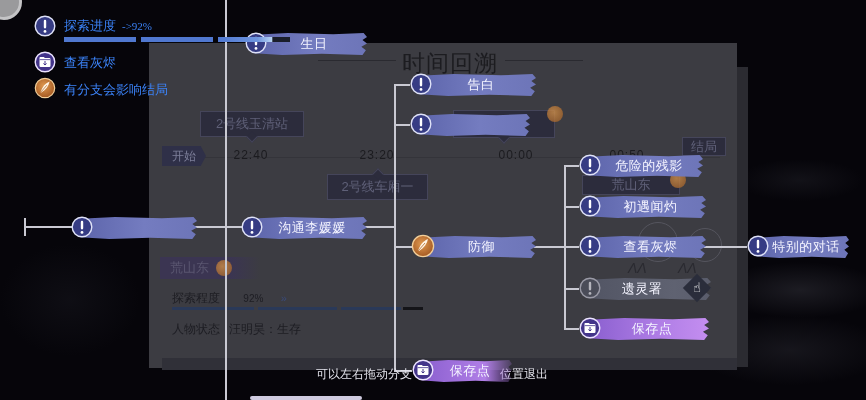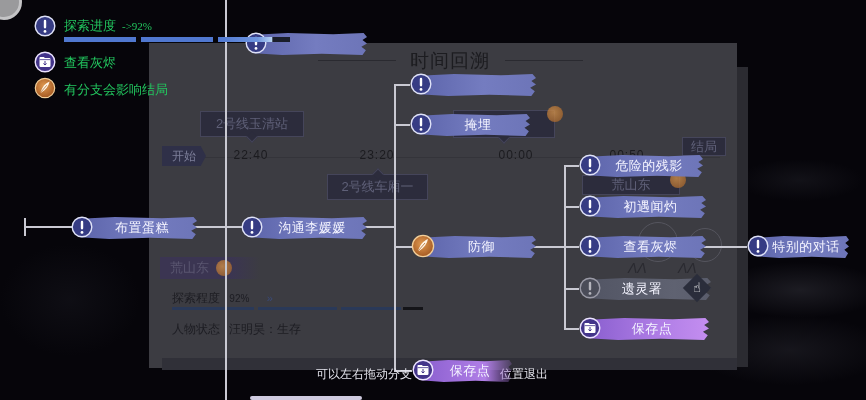--- a/index.html
+++ b/index.html
@@ -17,21 +17,21 @@
 
   
   .corner-btn { position: absolute; left: -14px; top: -16px; width: 36px; height: 36px; border-radius: 50%;
     background: #9a9a9c; border: 3px solid #c4c4c6; }
 
   
   .panel { position: absolute; left: 149px; top: 43px; width: 588px; height: 325px; background: #3c3c42; }
   .panel-strip { position: absolute; left: 737px; top: 67px; width: 11px; height: 300px; background: #2b2b31; }
   .panel-bottom { position: absolute; left: 162px; top: 358px; width: 575px; height: 12px; background: #303038; }
   .panel-title { position: absolute; left: 400px; top: 48px; width: 100px; text-align: center;
-    font-family: "Liberation Serif", serif; font-size: 19px; color: #1c1c20; letter-spacing: 1px; }
+    font-family: "Liberation Serif", serif; font-size: 23px; color: #1c1c20; letter-spacing: 1px; }
   .title-deco { position: absolute; top: 60px; height: 1px; background: #2a2a30; }
   .timeline-base { position: absolute; left: 205px; top: 157px; width: 515px; height: 1px; background: #34343a; }
   .tl-time { position: absolute; top: 148px; width: 50px; text-align: center; font-size: 12px; color: #1b1b1f; letter-spacing: 1px; }
   .tl-start { position: absolute; left: 162px; top: 146px; width: 44px; height: 20px; background: #2f3048;
     color: #7d7f9a; font-size: 12px; line-height: 20px; text-align: center;
     clip-path: polygon(0 0, 88% 0, 100% 50%, 88% 100%, 0 100%); }
   .loc-box { position: absolute; background: #2c2c3c; border: 1px solid #45455a; color: #5f6078;
     font-size: 13px; text-align: center; }
   .loc-box .ptr { position: absolute; left: 50%; width: 8px; height: 8px; margin-left: -4px; background: #2c2c3c;
     border-right: 1px solid #45455a; border-bottom: 1px solid #45455a; }
@@ -61,21 +61,21 @@
   .node .label { position: absolute; left: 22px; right: 6px; top: 0; line-height: 24px; text-align: center;
     color: #f4f4ff; font-size: 13px; white-space: nowrap; letter-spacing: 0.5px; }
   .node .hand { position: absolute; right: 4px; top: 1px; width: 20px; height: 20px; background: #2a2d3b;
     transform: rotate(45deg); }
   .node .hand span { display: block; transform: rotate(-45deg); color: #fff; font-size: 13px; line-height: 20px; text-align: center;
     font-family: "DejaVu Sans", sans-serif; }
 
   
   .legend-icon { position: absolute; left: 34px; width: 22px; height: 22px; }
   .legend-icon svg { width: 22px; height: 22px; display: block; }
-  .legend-text { position: absolute; left: 64px; font-family: "Liberation Serif", serif; font-size: 13px; color: #22c55e; }
+  .legend-text { position: absolute; left: 64px; font-family: "Liberation Serif", serif; font-size: 13px; color: #3b82f6; }
   .legend-value { font-size: 11px; margin-left: 6px; }
   .prog-seg { position: absolute; top: 37px; height: 5px; background: #5078d0; }
 
   .hint { position: absolute; top: 366px; font-family: "Liberation Serif", serif; font-size: 12px; color: #e4e4ec; }
   .bottom-strip { position: absolute; left: 250px; top: 396px; width: 112px; height: 4px; background: #cfcbe0; border-radius: 2px; }
 </style>
 </head>
 <body>
 
 <div class="bg-swirl"></div>
@@ -119,21 +119,21 @@
 <div class="faint-circle" style="left:688px;top:228px;width:34px;height:34px;"></div>
 <div class="scribble" style="left:628px;top:260px;">ɅɅ</div>
 <div class="scribble" style="left:678px;top:260px;">ɅɅ</div>
 
 <div class="info-tag">
   <span>荒山东</span>
 </div>
 <div class="small-branch" style="left:216px;top:260px;"></div>
 <div class="info-text" style="left:172px;top:290px;">
   <span>探索程度</span>
-  <span style="margin-left:6px;font-size:10px;">92%</span>
+  <span style="margin-left:20px;font-size:10px;">92%</span>
   <span style="margin-left:14px;color:#3a4a78;font-size:11px;">»</span>
 </div>
 <div class="info-bar" style="left:172px;width:82px;"></div>
 <div class="info-bar" style="left:258px;width:79px;"></div>
 <div class="info-bar" style="left:341px;width:60px;"></div>
 <div class="info-bar" style="left:403px;width:20px;background:#141418;"></div>
 <div class="info-text" style="left:172px;top:321px;font-family:Liberation Serif, serif;">
   <span>人物状态</span>
   <span style="margin-left:6px;">汪明昊：生存</span>
 </div>
@@ -161,55 +161,55 @@
 
 <div class="node" style="left:245px;top:32px;width:122px;">
   <div class="bar"></div>
   <div class="icon">
       <svg viewBox="0 0 22 22">
         <circle cx="11" cy="11" r="9.8" fill="#363c84" stroke="#dfe2f7" stroke-width="1.4"></circle>
         <rect x="9.8" y="4.8" width="2.4" height="8.6" rx="1.1" fill="#fff"></rect>
         <circle cx="11" cy="16.4" r="1.4" fill="#fff"></circle>
       </svg>
     </div>
+  <div class="label">生日</div>
 </div>
 
 <div class="node" style="left:410px;top:73px;width:126px;">
   <div class="bar"></div>
   <div class="icon">
       <svg viewBox="0 0 22 22">
         <circle cx="11" cy="11" r="9.8" fill="#363c84" stroke="#dfe2f7" stroke-width="1.4"></circle>
         <rect x="9.8" y="4.8" width="2.4" height="8.6" rx="1.1" fill="#fff"></rect>
         <circle cx="11" cy="16.4" r="1.4" fill="#fff"></circle>
       </svg>
     </div>
+  <div class="label">告白</div>
 </div>
 
 <div class="node" style="left:410px;top:113px;width:120px;">
   <div class="bar"></div>
   <div class="icon">
       <svg viewBox="0 0 22 22">
         <circle cx="11" cy="11" r="9.8" fill="#363c84" stroke="#dfe2f7" stroke-width="1.4"></circle>
         <rect x="9.8" y="4.8" width="2.4" height="8.6" rx="1.1" fill="#fff"></rect>
         <circle cx="11" cy="16.4" r="1.4" fill="#fff"></circle>
       </svg>
     </div>
-  <div class="label">掩埋</div>
 </div>
 
 <div class="node" style="left:71px;top:216px;width:126px;">
   <div class="bar"></div>
   <div class="icon">
       <svg viewBox="0 0 22 22">
         <circle cx="11" cy="11" r="9.8" fill="#363c84" stroke="#dfe2f7" stroke-width="1.4"></circle>
         <rect x="9.8" y="4.8" width="2.4" height="8.6" rx="1.1" fill="#fff"></rect>
         <circle cx="11" cy="16.4" r="1.4" fill="#fff"></circle>
       </svg>
     </div>
-  <div class="label">布置蛋糕</div>
 </div>
 
 <div class="node" style="left:241px;top:216px;width:126px;">
   <div class="bar"></div>
   <div class="icon">
       <svg viewBox="0 0 22 22">
         <circle cx="11" cy="11" r="9.8" fill="#363c84" stroke="#dfe2f7" stroke-width="1.4"></circle>
         <rect x="9.8" y="4.8" width="2.4" height="8.6" rx="1.1" fill="#fff"></rect>
         <circle cx="11" cy="16.4" r="1.4" fill="#fff"></circle>
       </svg>

